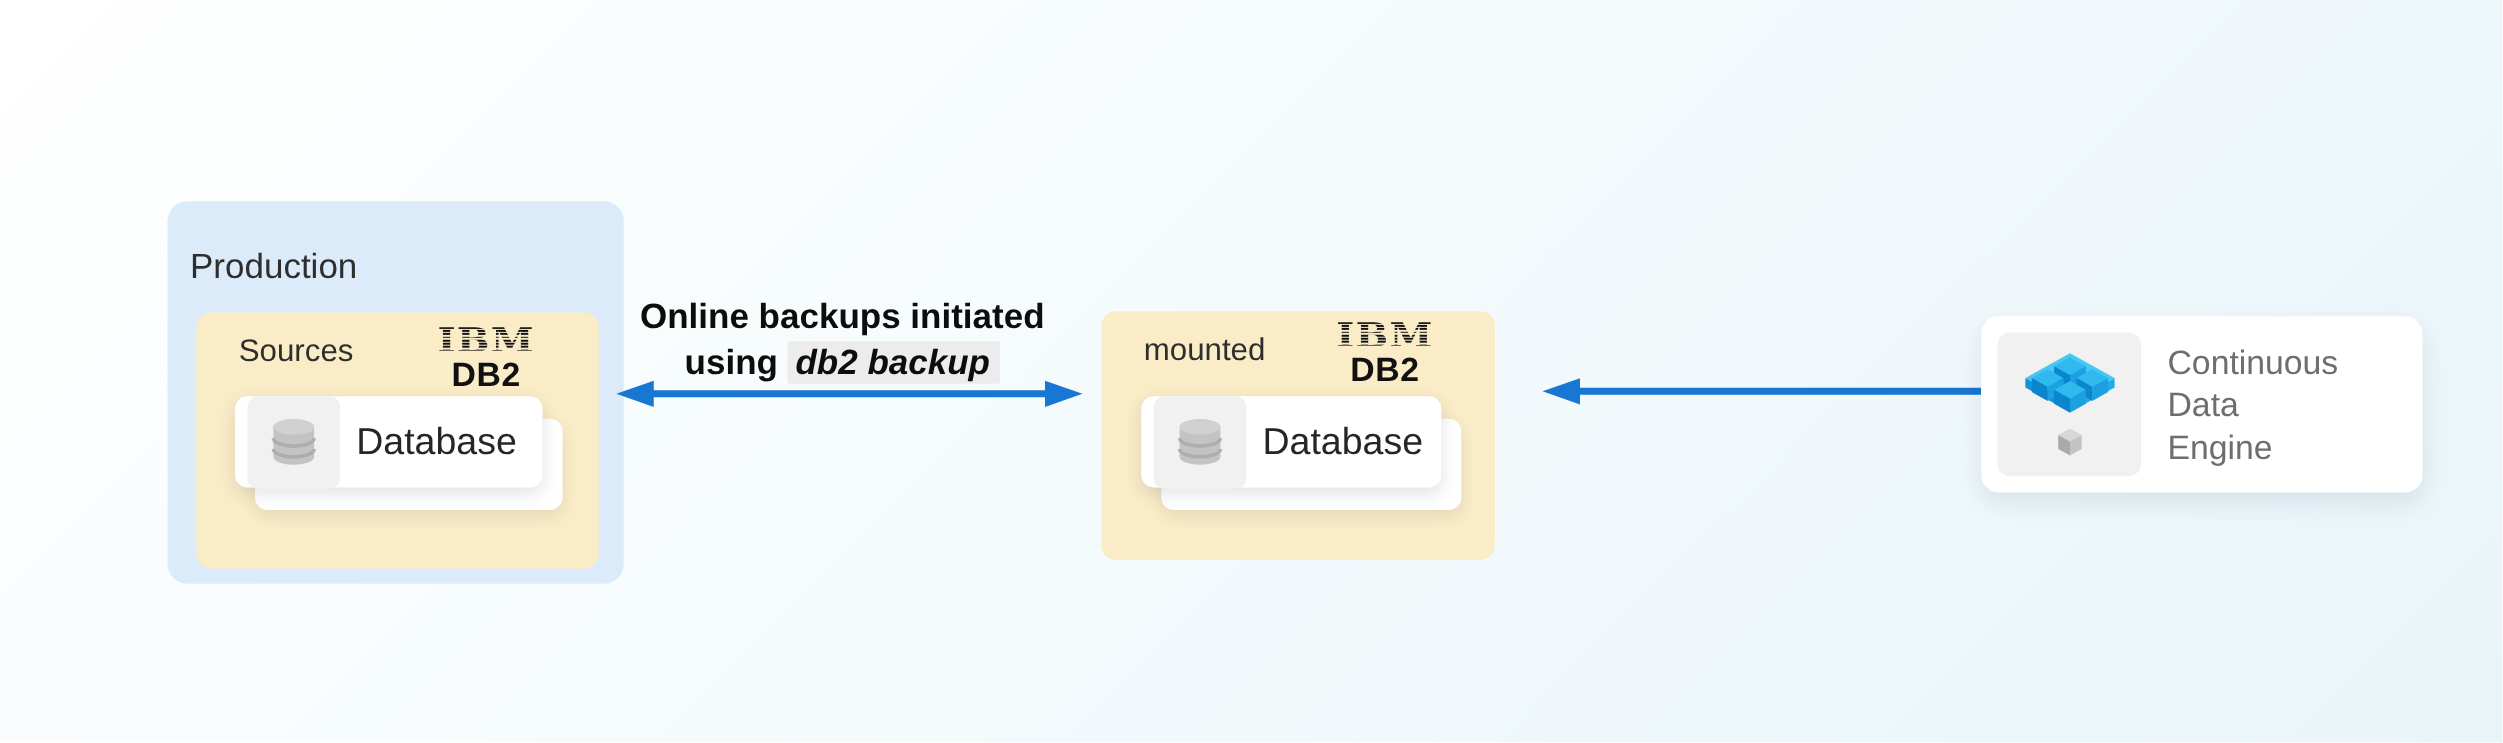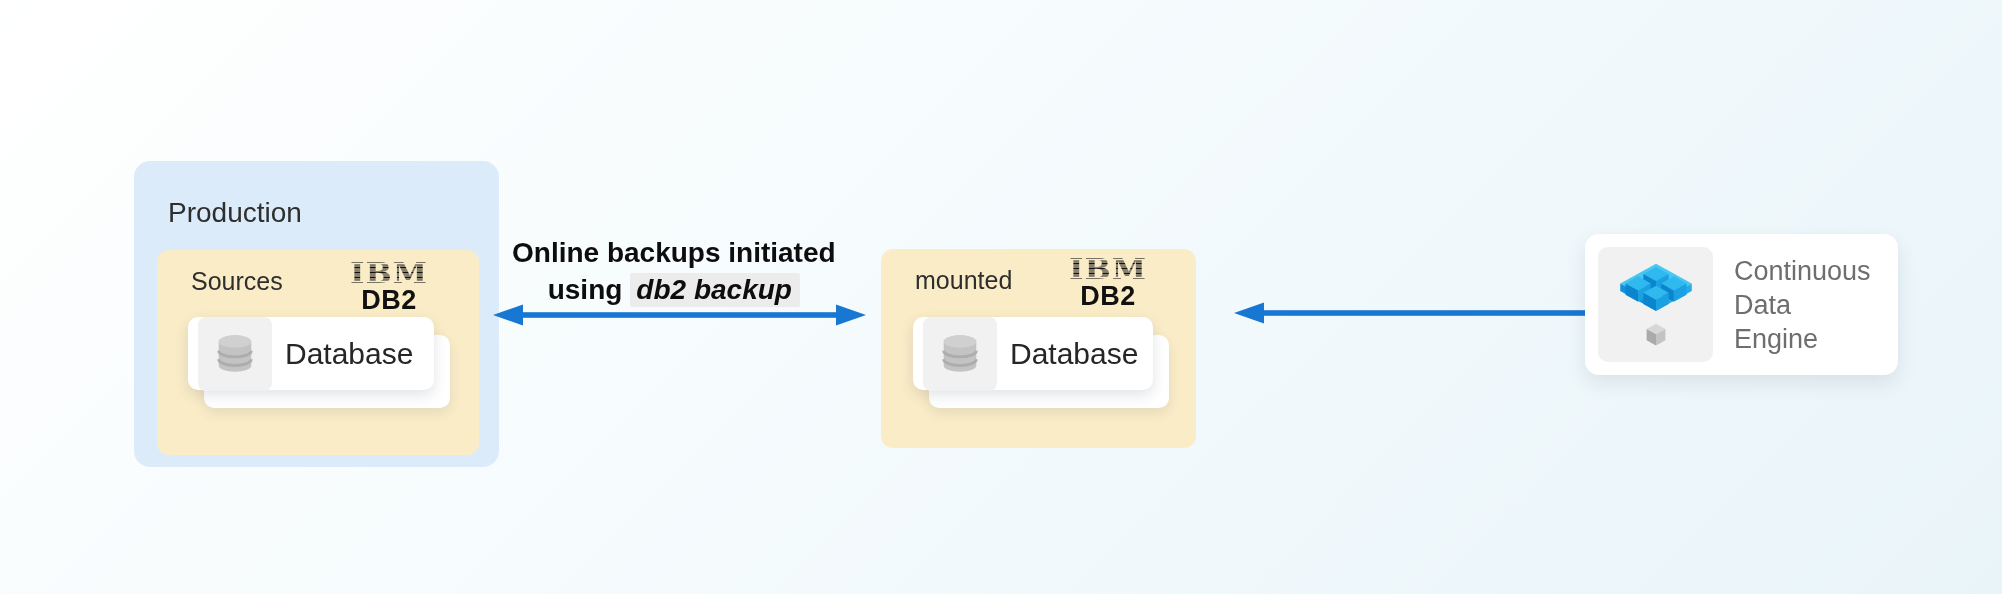--- a/index.html
+++ b/index.html
@@ -27,21 +27,21 @@
     position:relative;width:2002px;height:594px;
     background:linear-gradient(135deg, var(--page-bg-start) 0%, var(--page-bg-mid) 45%, var(--page-bg-end) 100%);
   }
 
   
   .production-box{
     position:absolute;left:134px;top:161px;width:365px;height:306px;
     background:var(--production-bg);border-radius:16px;
   }
   .production-label{
-    position:absolute;left:168px;top:197px;
+    position:absolute;left:152px;top:197px;
     font-size:28px;color:var(--label-text);
   }
   .group-box{
     position:absolute;background:var(--sources-bg);border-radius:12px;
   }
   .sources-box{left:157px;top:250px;width:322px;height:205px;}
   .dsources-box{left:881px;top:249px;width:315px;height:199px;}
   .group-label{
     position:absolute;left:34px;top:17px;
     font-size:25px;color:var(--label-text);
@@ -111,21 +111,21 @@
   .nfs-arrow-label{left:1276px;top:234px;}
   .code-chip{
     font-style:italic;
     background:var(--code-highlight-bg);
     padding:1px 8px 2px 6px;margin-left:8px;
     border-radius:2px;
   }
 
   
   .engine-card{
-    position:absolute;left:1585px;top:234px;width:313px;height:141px;
+    position:absolute;left:1585px;top:253px;width:353px;height:141px;
     background:var(--card-bg);border-radius:14px;
     box-shadow:0 8px 20px rgba(31,51,73,0.10);
     display:flex;align-items:center;padding:13px;
   }
   .engine-icon-tile{
     width:115px;height:115px;border-radius:10px;
     background:var(--icon-tile-bg);
     display:flex;align-items:center;justify-content:center;
     flex:0 0 auto;
   }

